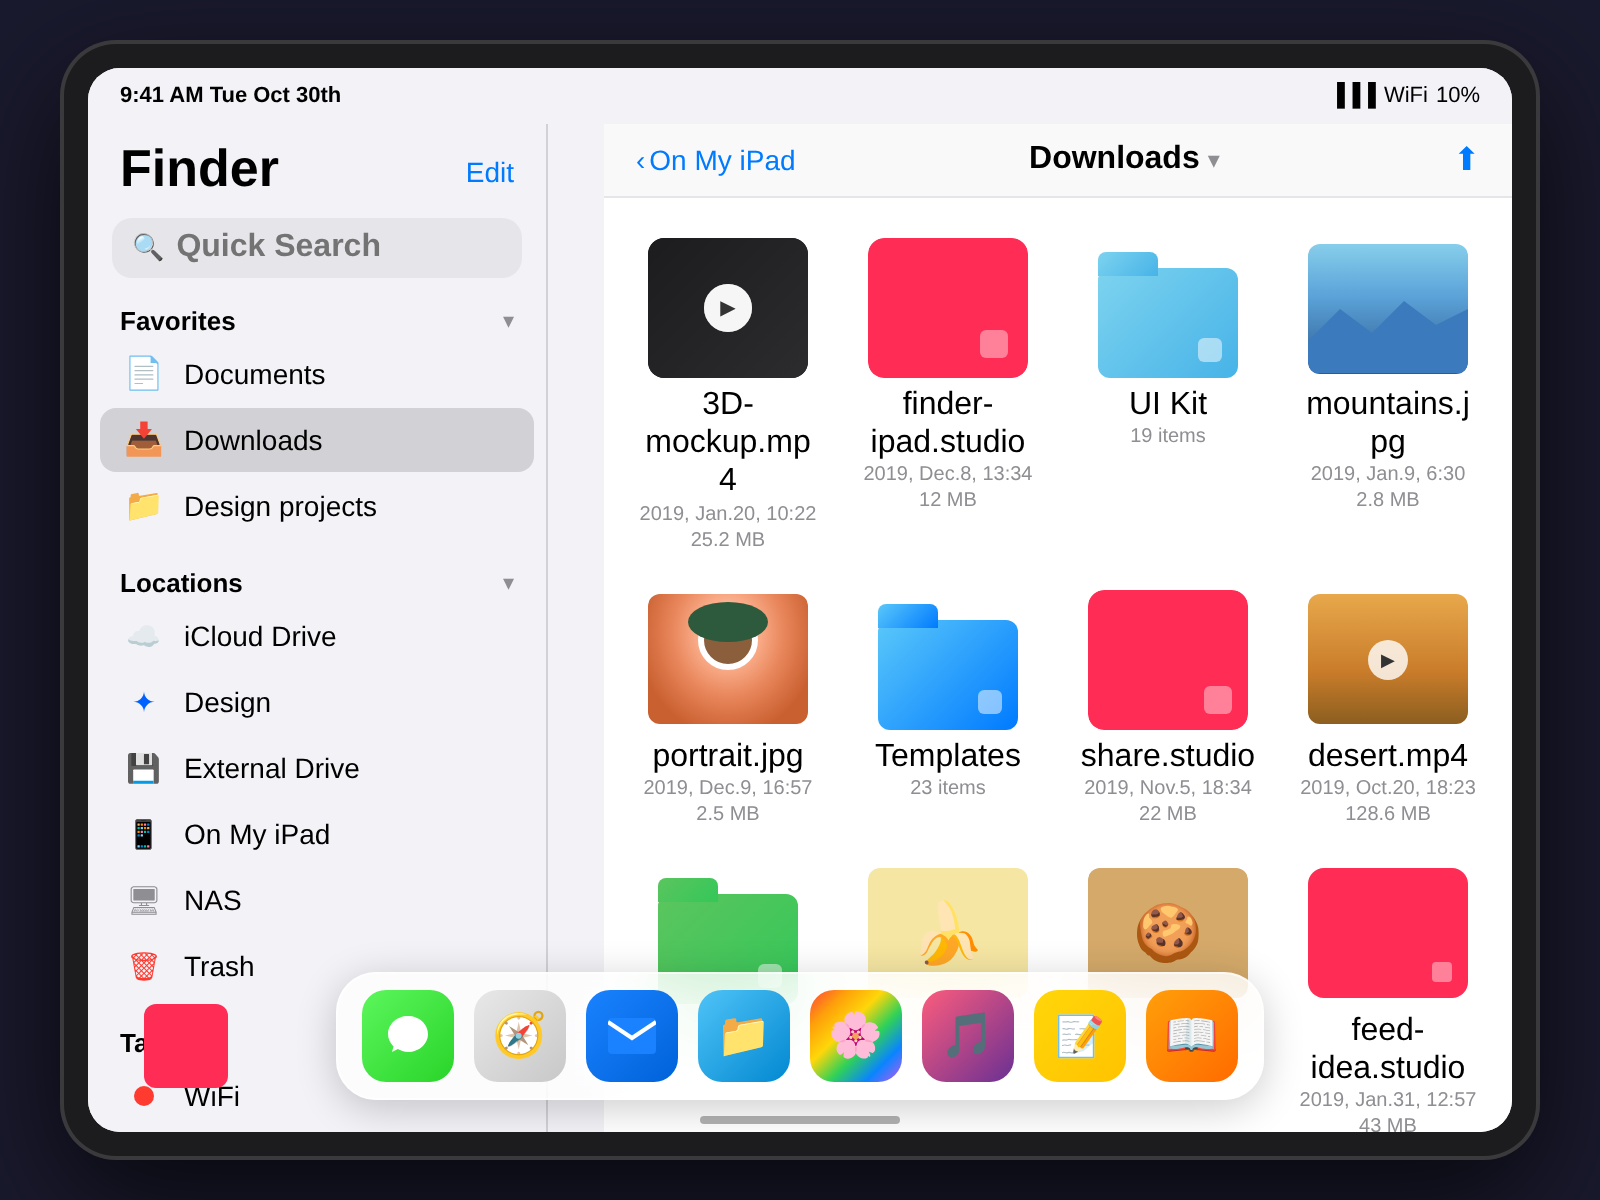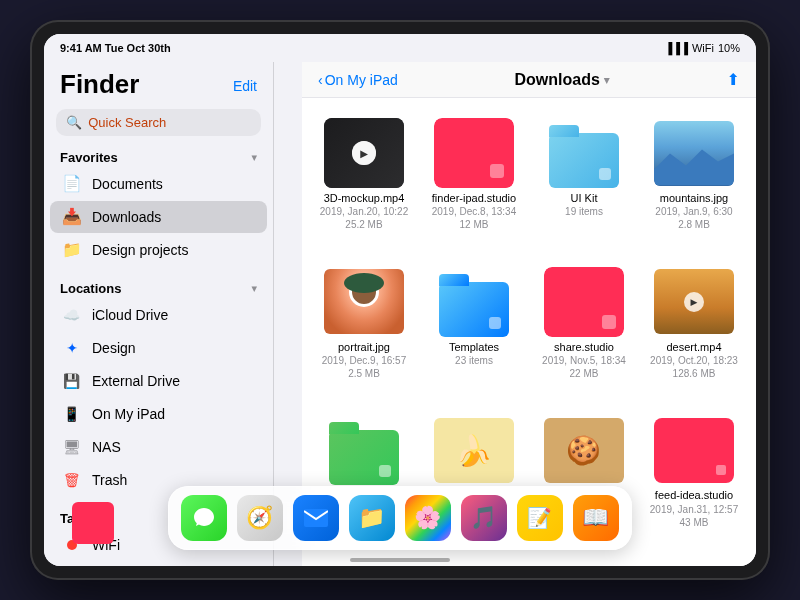--- a/index.html
+++ b/index.html
@@ -94,22 +94,23 @@
       display: flex;
       align-items: center;
       padding: 6px 10px;
       gap: 6px;
     }
     .search-icon-glyph {
       color: #8e8e93;
       font-size: 13px;
     }
     .search-placeholder {
-      font-size: 13px;
-      color: #c2410c;
+      font-size: 16px;
+      color: #737373;
+      font-weight: bold;
     }
     .section {
       padding: 0 0 8px;
     }
     .section-header {
       display: flex;
       justify-content: space-between;
       align-items: center;
       padding: 6px 16px 2px;
     }
@@ -366,22 +367,23 @@
     }
     .thumb-feedidea::after {
       content: '';
       position: absolute;
       bottom: 8px; right: 8px;
       width: 10px; height: 10px;
       background: rgba(255,255,255,0.4);
       border-radius: 2px;
     }
     .file-name {
-      font-size: 11px;
+      font-size: 16px;
       color: #000;
+      text-align: center;
       font-weight: 400;
       line-height: 1.2;
       max-width: 88px;
       word-break: break-word;
     }
     .file-meta {
       font-size: 10px;
       color: #8e8e93;
       text-align: center;
       line-height: 1.3;

